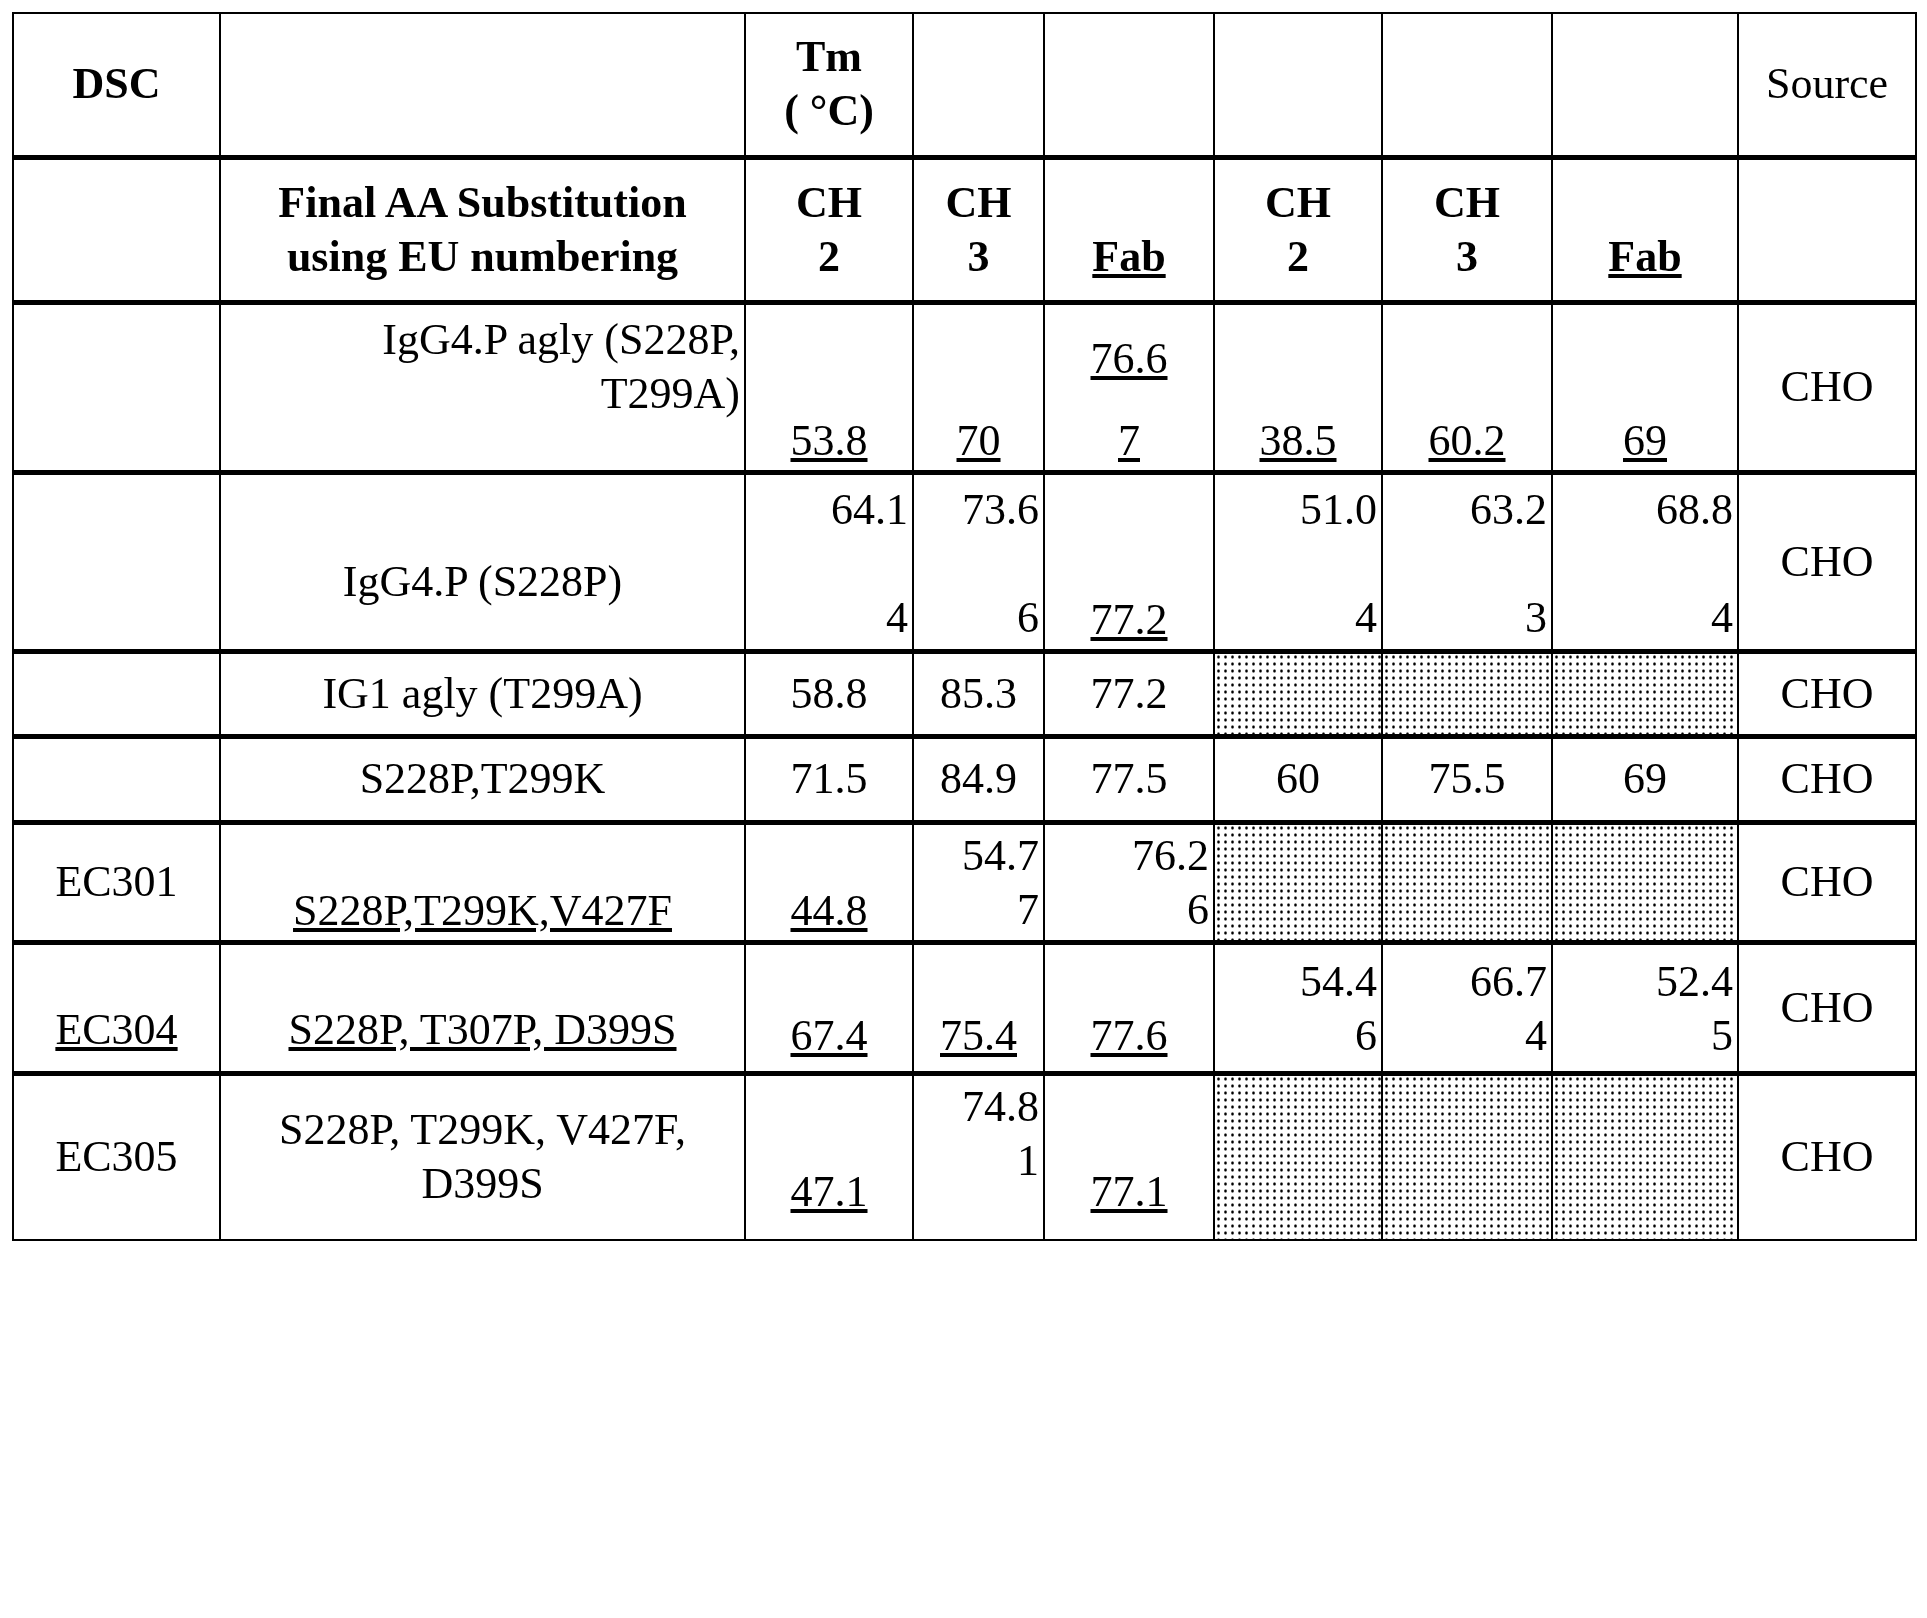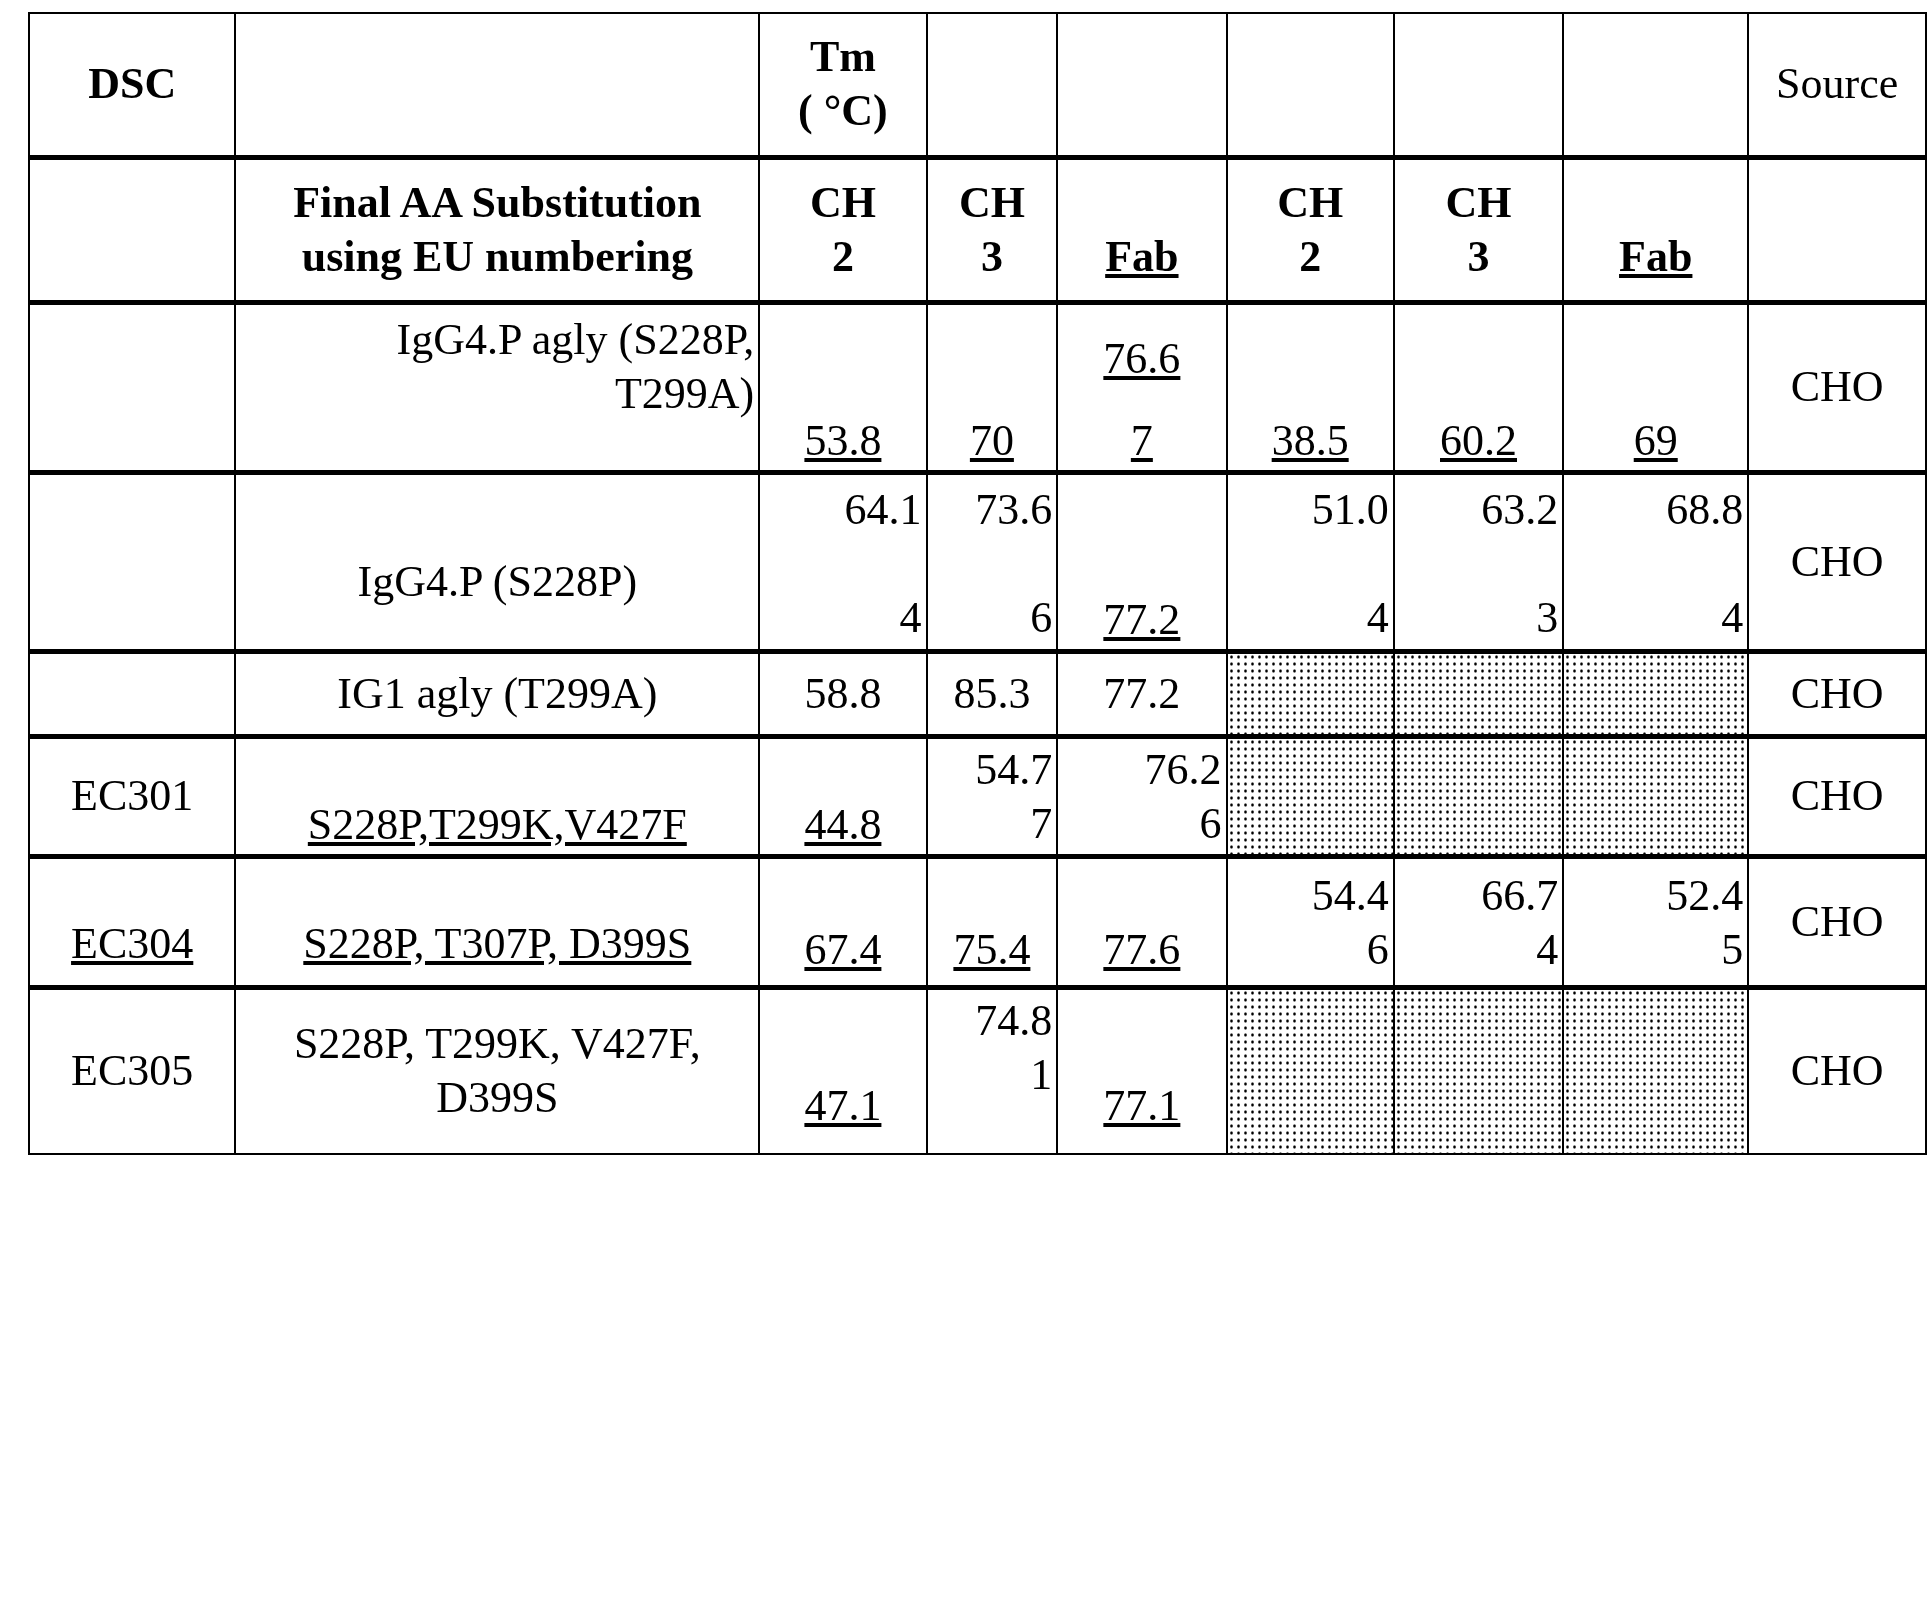--- a/index.html
+++ b/index.html
@@ -1,18 +1,18 @@
 <!DOCTYPE html>
 <html><head>
 <meta charset="utf-8">
 <style>
   html, body { margin:0; padding:0; background:#ffffff; }
   body { width:1927px; height:1618px; position:relative; overflow:hidden;
          font-family:"Liberation Serif", "DejaVu Serif", serif; color:#000; }
-  table { position:absolute; left:12px; top:12px; border-collapse:collapse; table-layout:fixed;margin-left:16px; }
+  table { position:absolute; left:12px; top:12px; border-collapse:collapse; table-layout:fixed; }
   td { border:2px solid #000; padding:0 4px; text-align:center; font-size:44px; line-height:54px; box-sizing:border-box; }
   tr.thick td { border-top:5px solid #000; }
   .b { font-weight:bold; }
   .top { vertical-align:top; padding-top:8px;text-align:right; }
   .bot { vertical-align:bottom; padding-bottom:2px;text-decoration:underline; }
   .mid { vertical-align:middle; }
   .shade {
     background-color:#fff;
     background-image: radial-gradient(circle, #000 1.1px, transparent 1.6px);
     background-size:7px 7px;
@@ -129,20 +129,31 @@
     <td class="mid">IG1 agly (T299A)</td>
     <td class="mid">58.8</td>
     <td class="mid">85.3</td>
     <td class="mid">77.2</td>
     <td class="shade"></td>
     <td class="shade"></td>
     <td class="shade"></td>
     <td class="mid">CHO</td>
   </tr>
 
+  <tr class="thick" style="height:86px">
+    <td></td>
+    <td class="mid">S228P,T299K</td>
+    <td class="mid">71.5</td>
+    <td class="mid">84.9</td>
+    <td class="mid">77.5</td>
+    <td class="mid">60</td>
+    <td class="mid">75.5</td>
+    <td class="mid">69</td>
+    <td class="mid">CHO</td>
+  </tr>
 
   <tr class="thick" style="height:120px">
     <td class="mid">EC301</td>
     <td class="bot">S228P,T299K,V427F</td>
     <td class="bot">44.8</td>
     <td class="top stack" style="padding-top:4px">
           <span>54.7</span>
           <span>7</span>
         </td>
     <td class="top stack" style="padding-top:4px">

